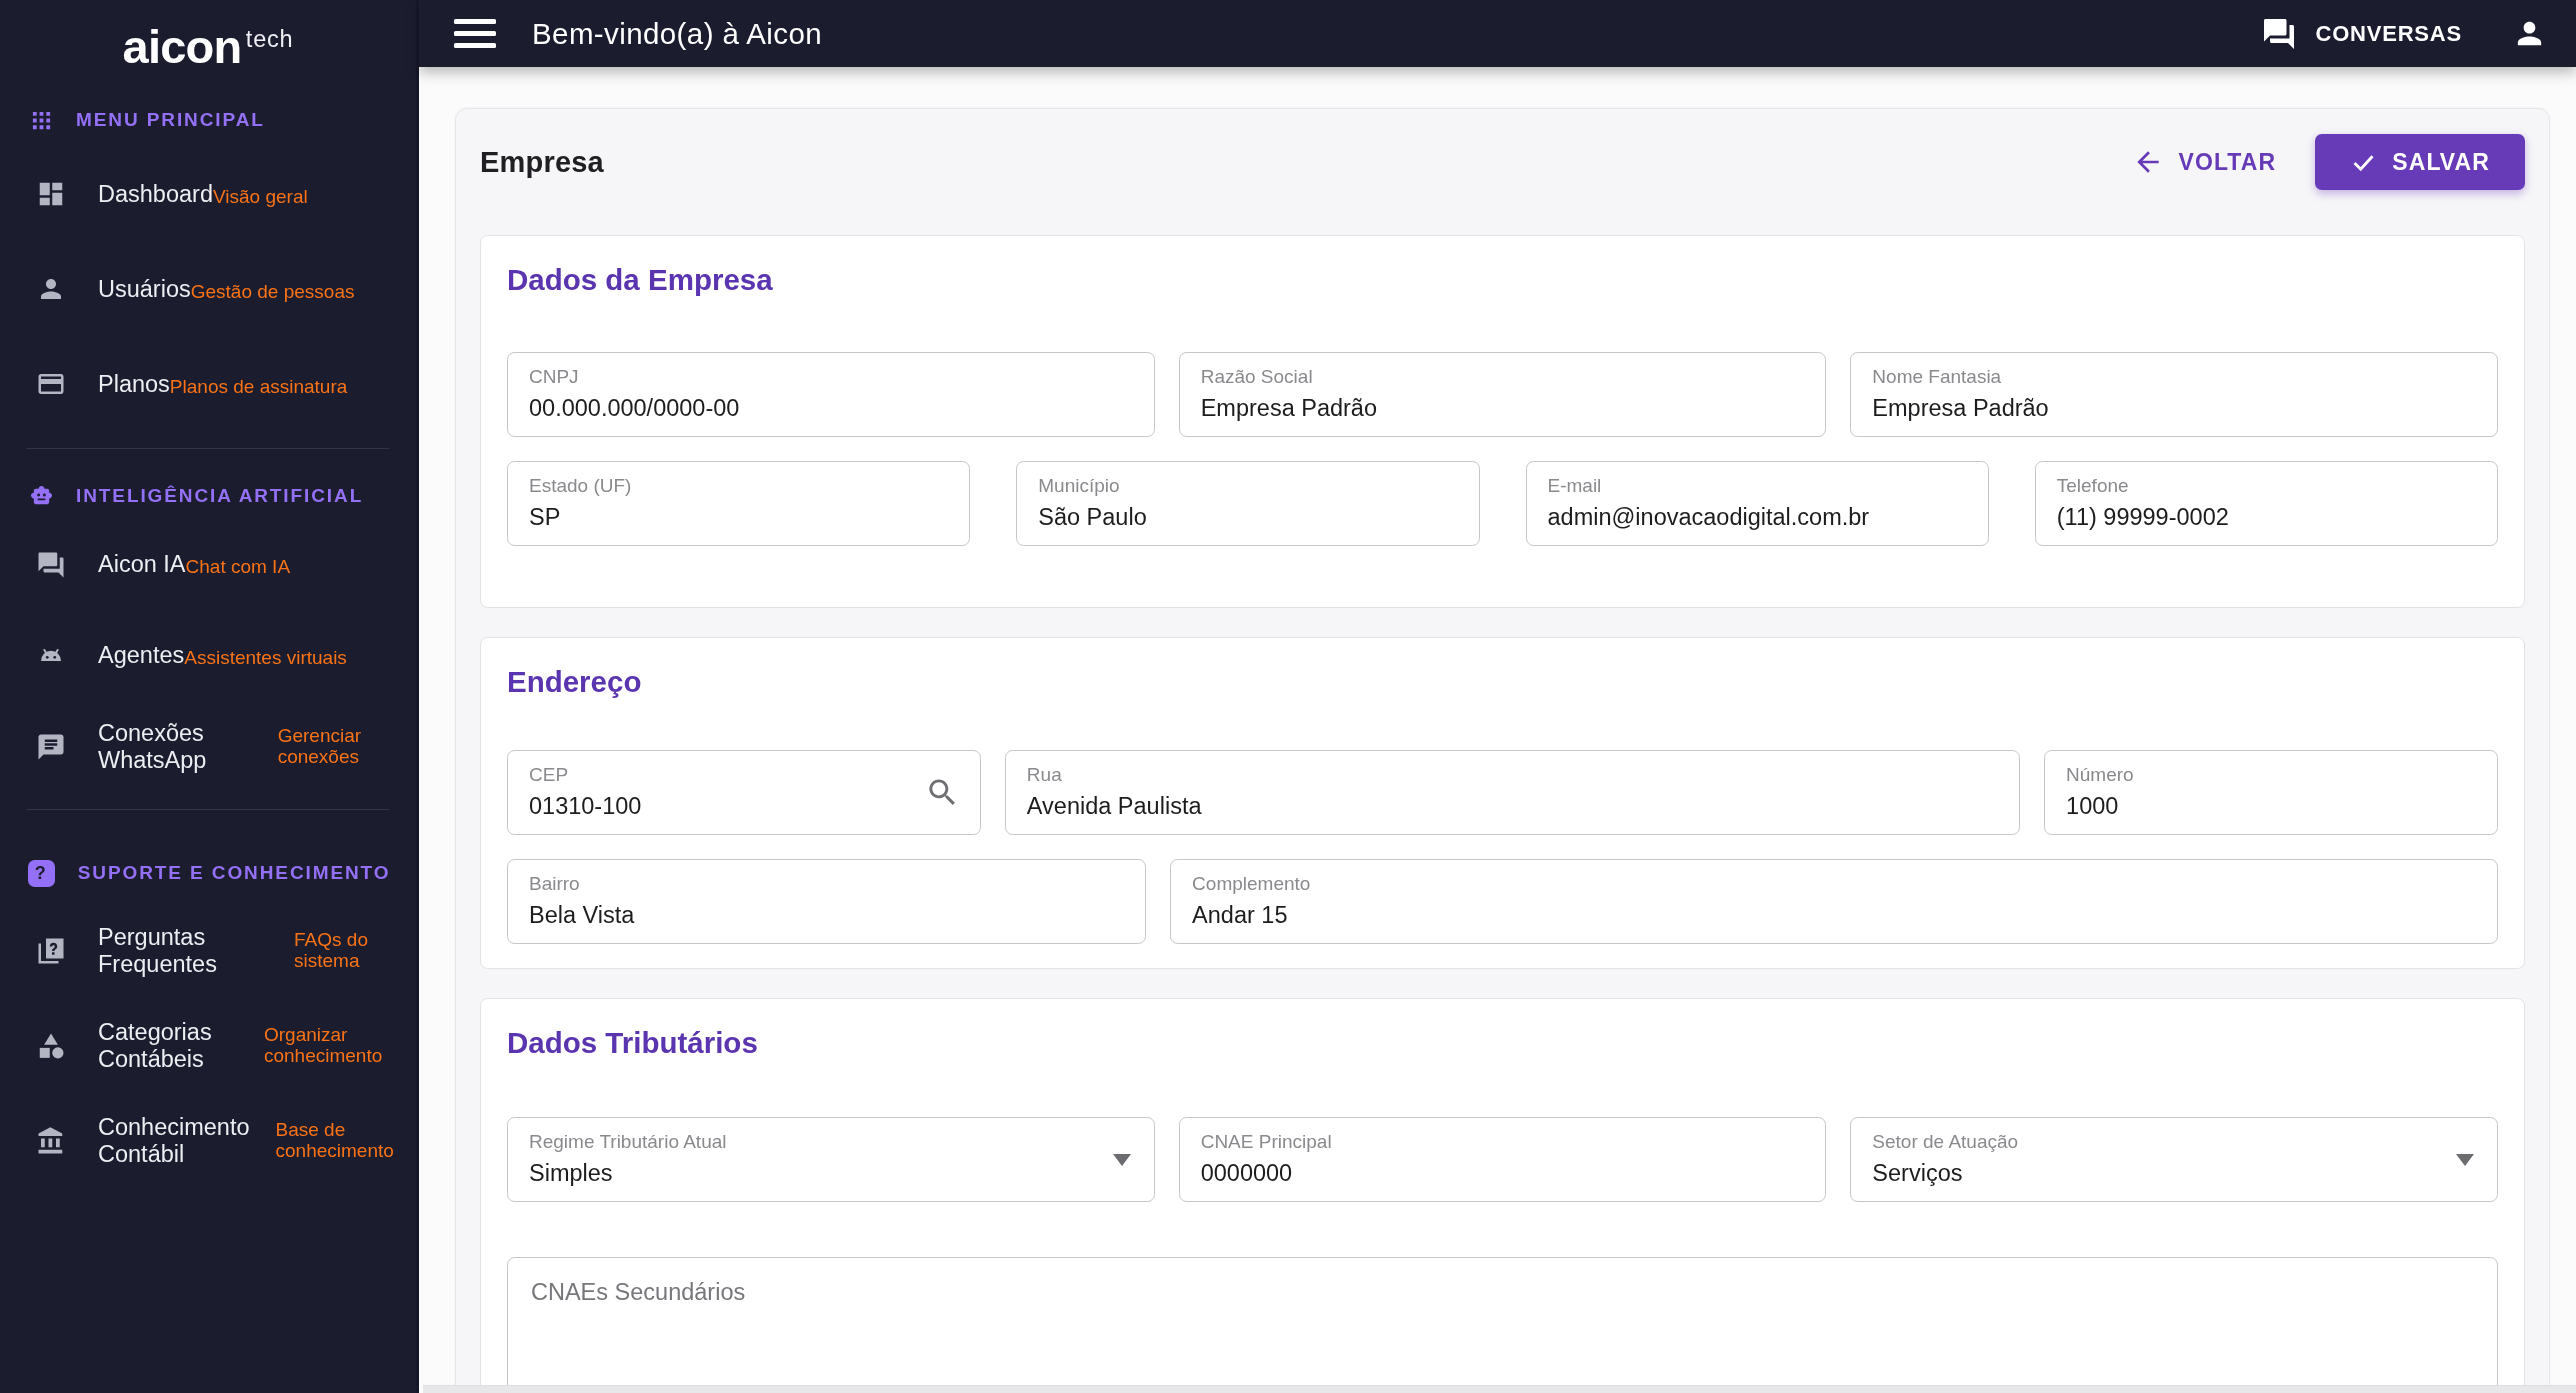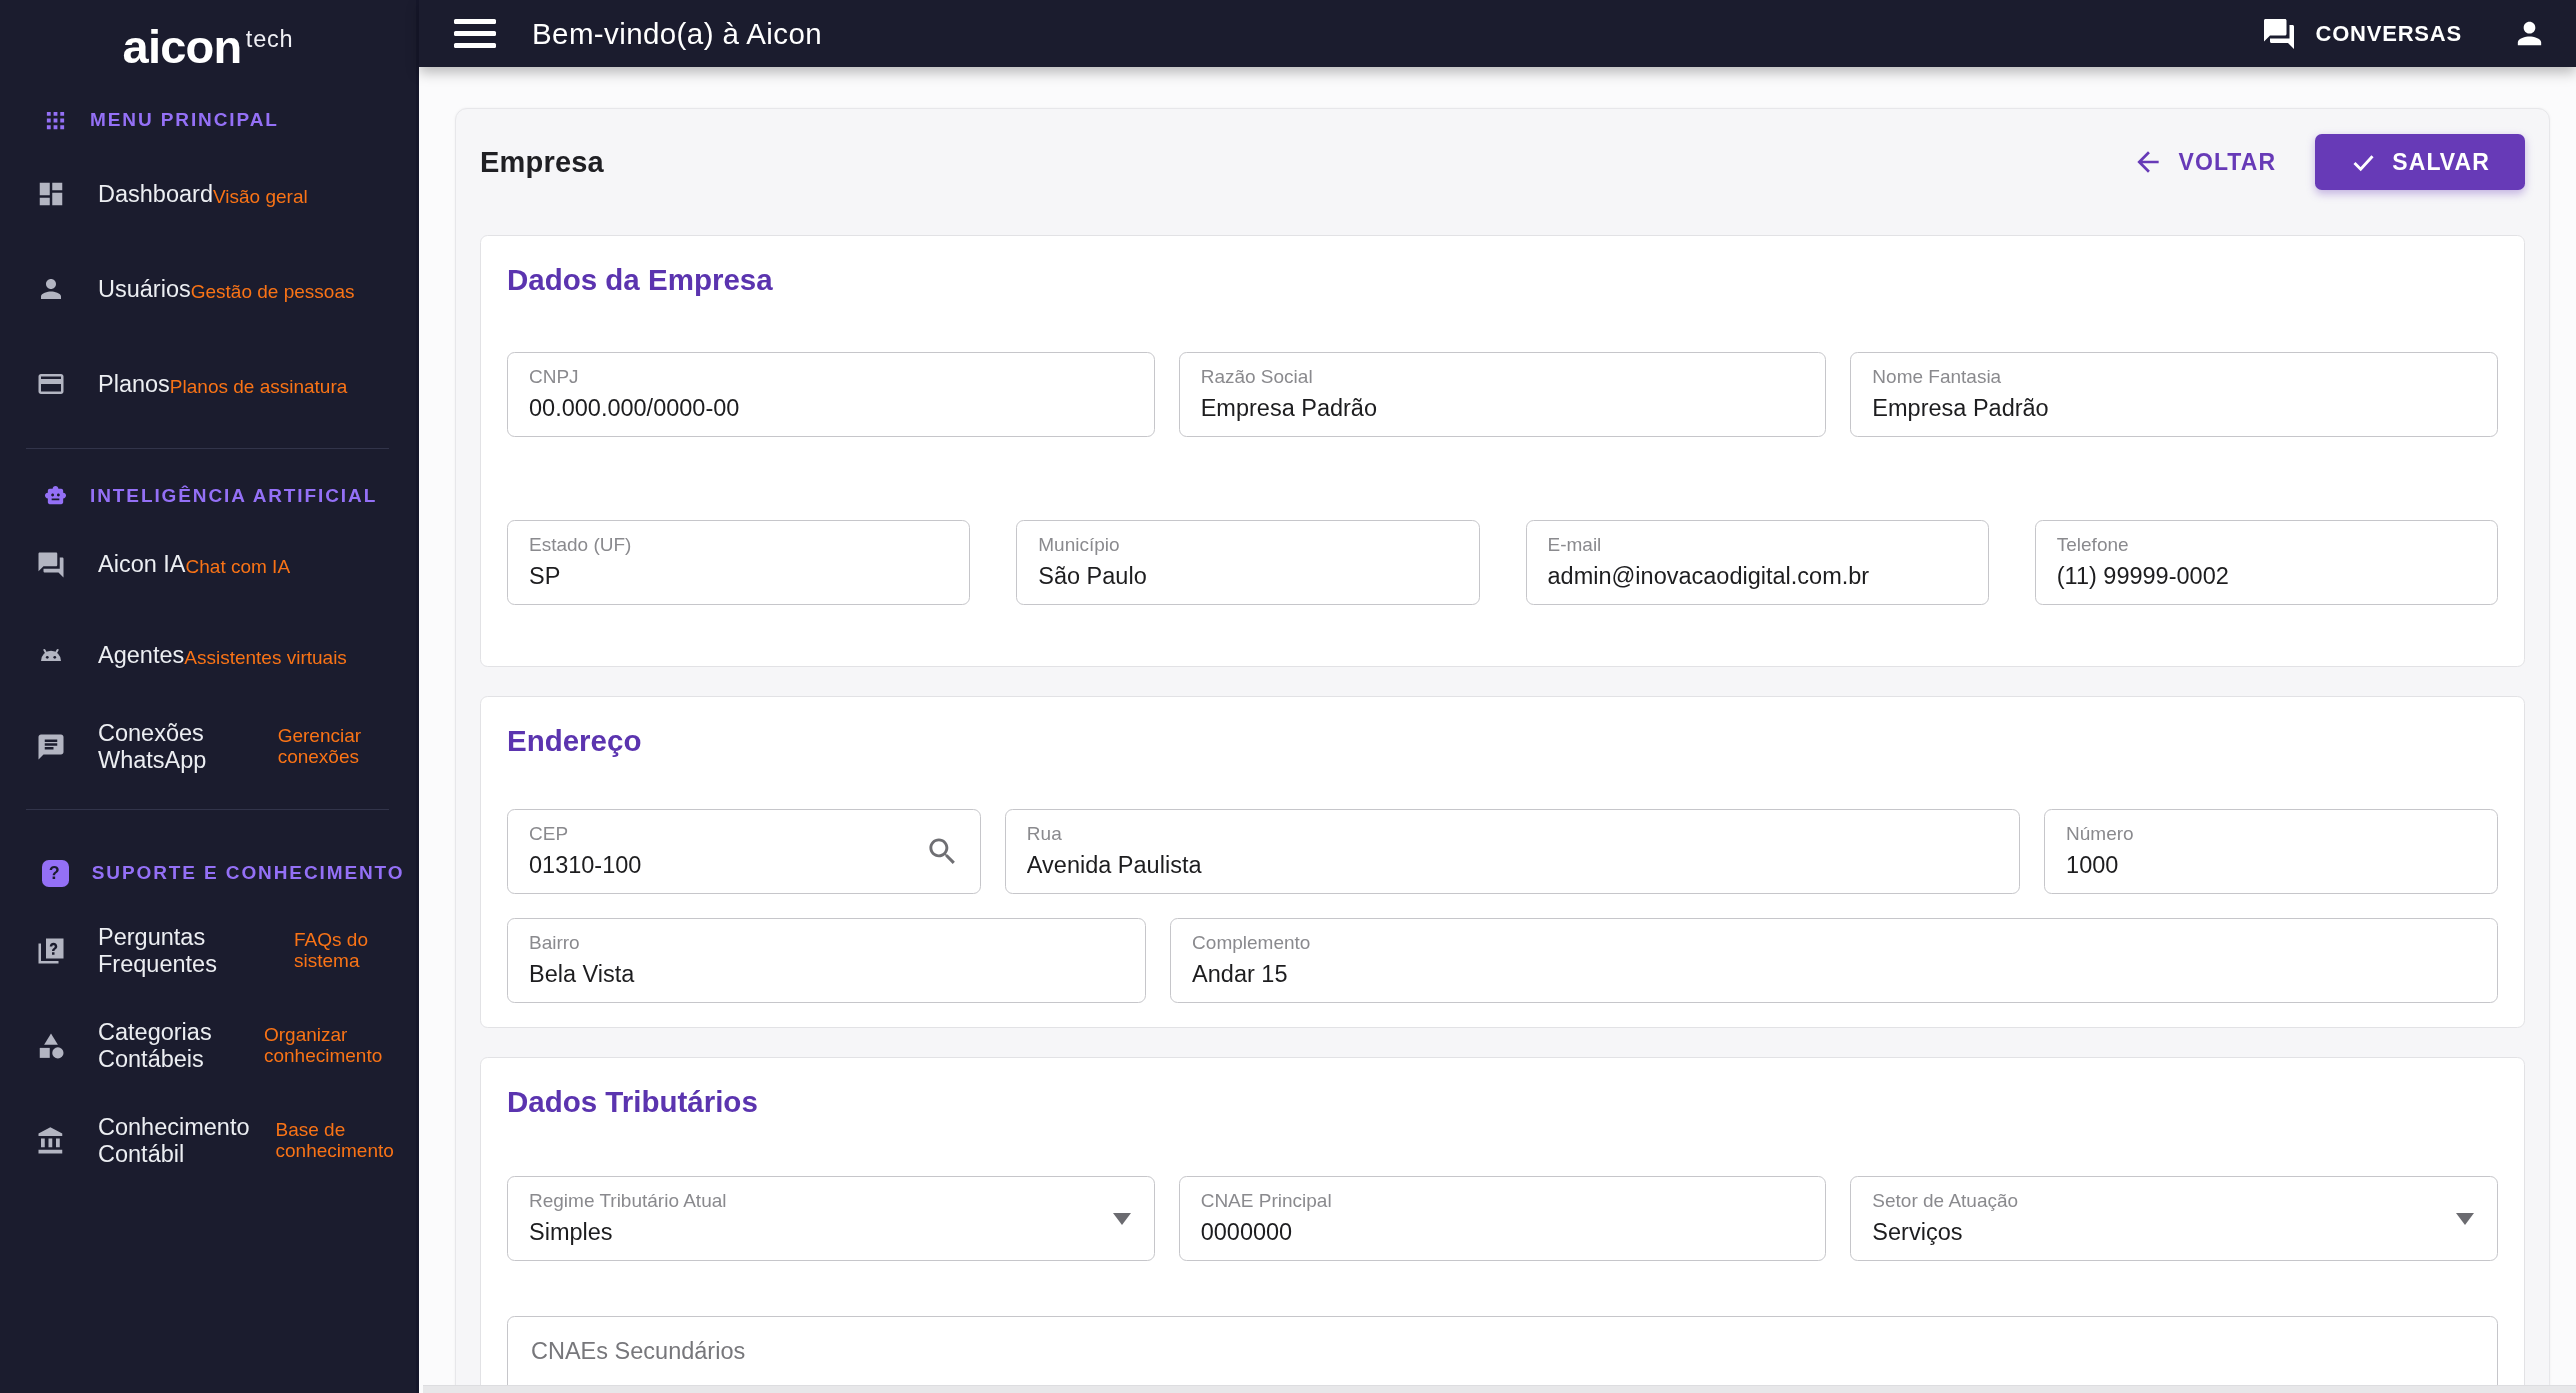--- a/index.html
+++ b/index.html
@@ -12,21 +12,21 @@
   .sidebar {
     width:419px; min-width:419px; height:100%;
     background:#1b1c2e; border-right:3.8px solid #16172a;
     display:flex; flex-direction:column; overflow:hidden;
   }
   .logo { height:101px; display:flex; justify-content:center; align-items:flex-start; padding-top:23px; }
   .brand { font-size:47px; font-weight:700; color:#ffffff; letter-spacing:-0.8px; line-height:1; }
   .brand-suffix { font-size:23.5px; font-weight:400; color:#f0f0f5; margin-top:3px; margin-left:4.5px; letter-spacing:0.8px; }
   .nav { flex:1; }
   .nav-header {
-    display:flex; align-items:center; gap:23px; padding-left:44px;
+    display:flex; align-items:center; gap:23px; padding-left:30px;
     color:#9470f6; font-size:19px; font-weight:700; letter-spacing:1.9px;
   }
   .nav-header.h-menu { margin:7.6px 0 15px; }
   .nav-header.h-ai   { margin:35px 0 12px; }
   .nav-header.h-sup  { margin:50px 0 16.7px; }
   .hdr-icon { width:23px; height:23px; flex:0 0 auto; color:#9470f6; }
   .help-badge {
     width:27px; height:27px; margin-left:-2.3px; border-radius:6.8px; background:#9470f6;
     color:#1b1c2e; font-size:18px; font-weight:700; display:flex; align-items:center; justify-content:center;
   }
@@ -75,21 +75,21 @@
     height:56px; padding:0 35px; border-radius:6.8px;
     box-shadow:0 3.8px 9px rgba(103,58,183,0.35);
   }
   .salvar-btn svg { width:27px; height:27px; }
   
   .panel { background:#ffffff; border:1.5px solid #e2e2e5; border-radius:7.6px; padding:25px 26px 0; }
   .panel + .panel { margin-top:29px; }
   .panel-title { font-size:29.5px; font-weight:700; color:#5b34af; line-height:38px; }
   .f-row { display:flex; gap:24px; }
   .panel-company .f-row-1 { margin-top:53px; }
-  .panel-company .f-row-2 { margin-top:83px;gap:46px; }
+  .panel-company .f-row-2 { margin-top:24px;gap:46px; }
   .panel-company { padding-bottom:61px; }
   .panel-address .f-row-1 { margin-top:49px;align-items:center; }
   .panel-address .f-row-2 { margin-top:24px; }
   .panel-address { padding-bottom:24px; }
   .panel-tax .f-row-1 { margin-top:55px; }
   .panel-tax { padding-bottom:0; }
   .field {
     position:relative; background:#fff; border:1.5px solid #c6c6ca; border-radius:7.6px;
     height:85px; padding:13px 21px 0; display:flex; flex-direction:column; cursor:text;
     min-width:0;

